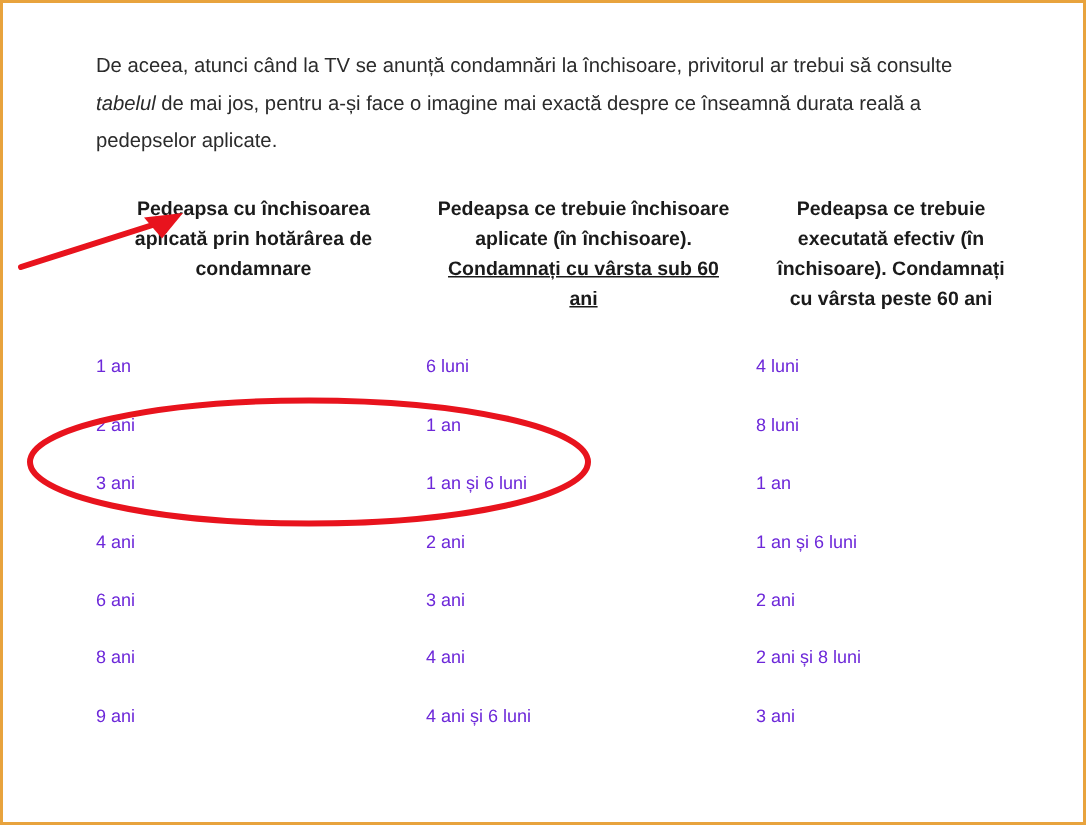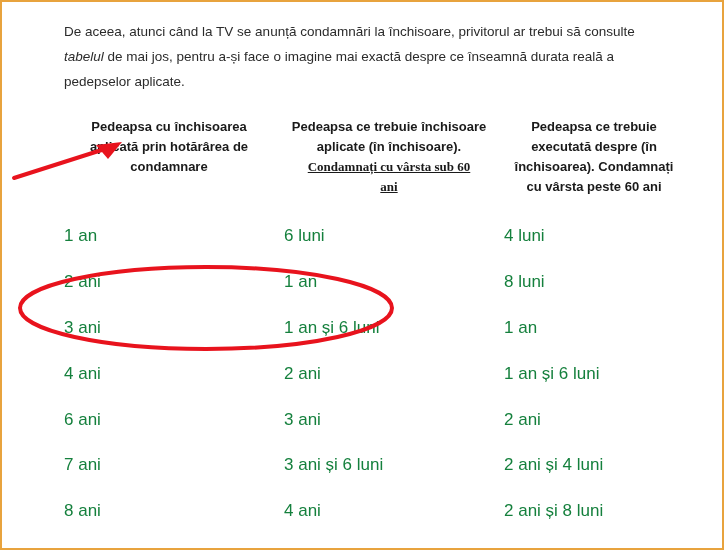--- a/index.html
+++ b/index.html
@@ -17,21 +17,21 @@
     position: relative;
     width: 724px;
     height: 550px;
     box-sizing: border-box;
     border: 2px solid #e8a33d;
     background: #ffffff;
   }
   #content {
     position: absolute;
     left: 0;
-    top: 0;
+    top: 12px;
     width: 720px;
     height: 428px;
     padding: 18px 40px 0 62px;
     box-sizing: border-box;
   }
   .intro {
     font-size: 13.5px;
     line-height: 1.85;
     color: #2b2b2b;
     margin: 0 0 22px 0;
@@ -51,27 +51,27 @@
     color: #1a1a1a;
     text-align: center;
     vertical-align: top;
     padding: 0 10px 16px 0;
     line-height: 1.55;
   }
   table.data th.col1 { width: 210px; }
   table.data th.col2 { width: 210px; }
   table.data th.col3 { width: 180px; }
   table.data td {
-    font-size: 17px;
-    color: #15803d;
+    font-size: 12px;
+    color: #6d28d9;
     padding: 11px 10px 11px 0;
     vertical-align: top;
     line-height: 1.4;
   }
-  .u { text-decoration: underline; font-family: Liberation Serif, serif; }
+  .u { text-decoration: underline; }
   
   .annot {
     position: absolute;
     pointer-events: none;
   }
   #arrow-annotation {
     left: 8px;
     top: 138px;
     width: 115px;
     height: 45px;
@@ -100,22 +100,22 @@
             <div>condamnare</div>
           </th>
           <th class="col2">
             <div>Pedeapsa ce trebuie închisoare</div>
             <div>aplicate (în închisoare).</div>
             <div class="u">Condamnați cu vârsta sub 60</div>
             <div class="u">ani</div>
           </th>
           <th class="col3">
             <div>Pedeapsa ce trebuie</div>
-            <div>executată despre (în</div>
-            <div>închisoarea). Condamnați</div>
+            <div>executată efectiv (în</div>
+            <div>închisoare). Condamnați</div>
             <div>cu vârsta peste 60 ani</div>
           </th>
         </tr>
       </thead>
       <tbody>
         <tr>
           <td>1 an</td>
           <td>6 luni</td>
           <td>4 luni</td>
         </tr>
@@ -133,25 +133,20 @@
           <td>4 ani</td>
           <td>2 ani</td>
           <td>1 an și 6 luni</td>
         </tr>
         <tr>
           <td>6 ani</td>
           <td>3 ani</td>
           <td>2 ani</td>
         </tr>
         <tr>
-          <td>7 ani</td>
-          <td>3 ani și 6 luni</td>
-          <td>2 ani și 4 luni</td>
-        </tr>
-        <tr>
           <td>8 ani</td>
           <td>4 ani</td>
           <td>2 ani și 8 luni</td>
         </tr>
         <tr>
           <td>9 ani</td>
           <td>4 ani și 6 luni</td>
           <td>3 ani</td>
         </tr>
       </tbody>

